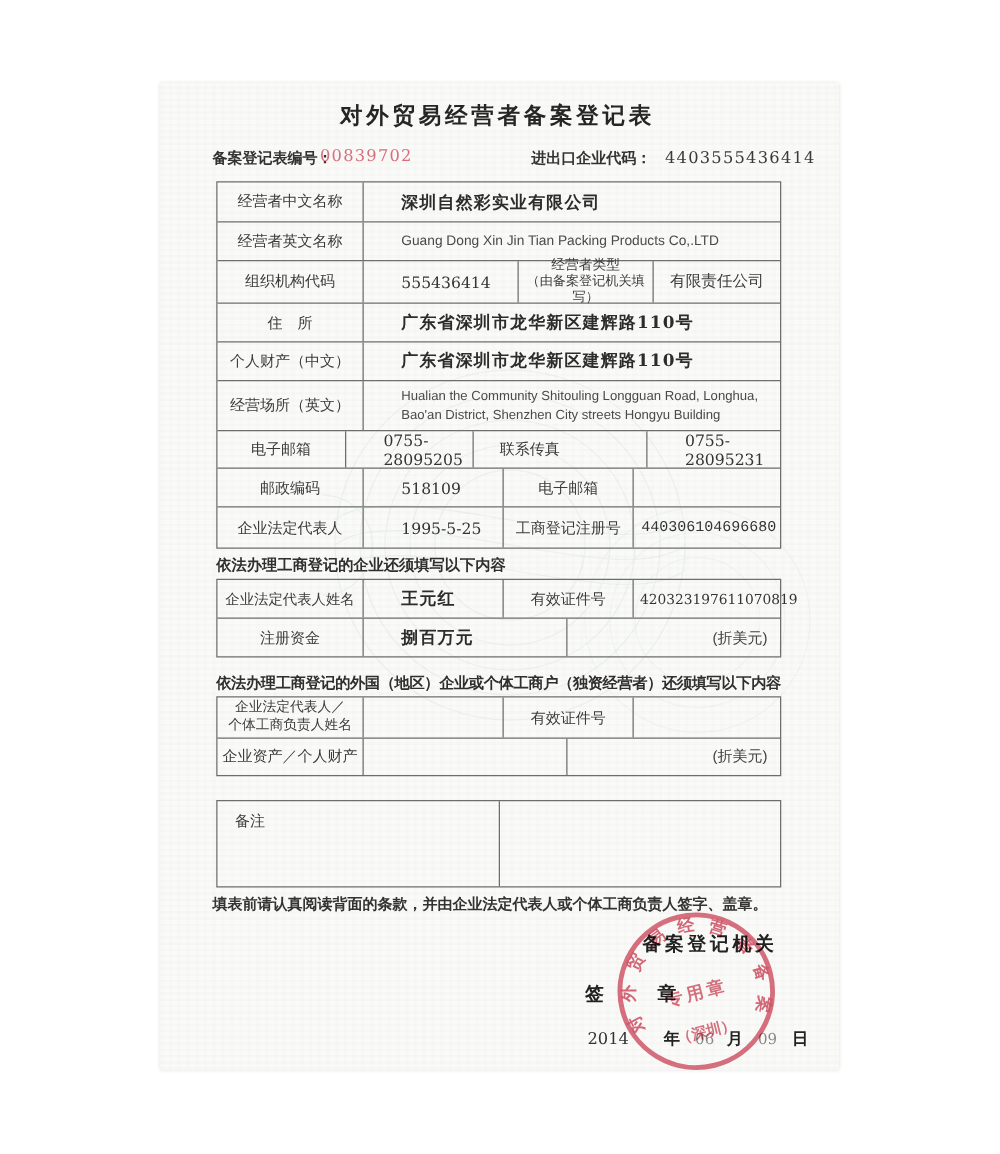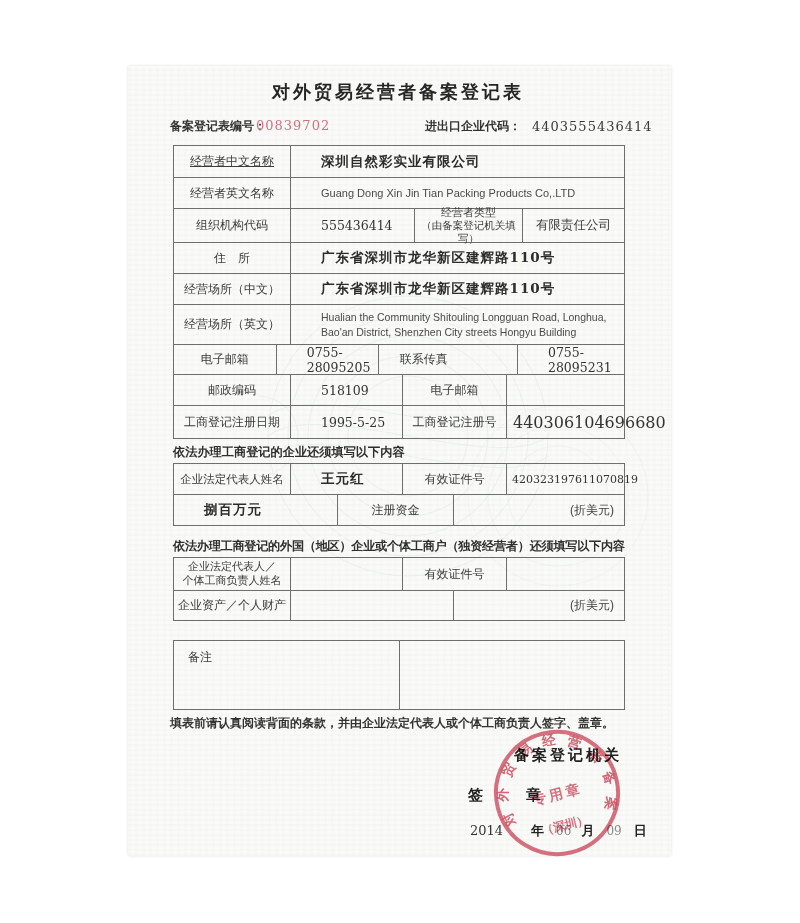--- a/index.html
+++ b/index.html
@@ -92,21 +92,21 @@
   <div class="serial-row">
     <span class="lbl-b pos" style="left:0;top:0;">备案登记表编号：</span>
     <span class="serial-val pos" style="left:86px;top:0;">00839702</span>
     <span class="lbl-b pos" style="left:255px;top:0;">进出口企业代码：</span>
     <span class="code-val pos" style="left:362px;top:1px;">4403555436414</span>
   </div>
 
   <div class="tbl" style="top:79px;">
 
     <div class="trow" style="height:31px;">
-      <div class="cell" style="width:116px;text-decoration:underline;">经营者中文名称</div>
+      <div class="cell" style="width:116px;">经营者中文名称</div>
       <div class="cell val cn-val" style="width:334px;">深圳自然彩实业有限公司</div>
     </div>
 
     <div class="trow" style="height:31px;">
       <div class="cell" style="width:116px;">经营者英文名称</div>
       <div class="cell val en-val" style="width:334px;">Guang Dong Xin Jin Tian Packing Products Co,.LTD</div>
     </div>
 
     <div class="trow" style="height:34px;">
       <div class="cell" style="width:116px;">组织机构代码</div>
@@ -117,21 +117,21 @@
       </div>
       <div class="cell serif" style="width:102px;font-size:12.5px;">有限责任公司</div>
     </div>
 
     <div class="trow" style="height:31px;">
       <div class="cell" style="width:116px;">住　所</div>
       <div class="cell val cn-val" style="width:334px;">广东省深圳市龙华新区建辉路110号</div>
     </div>
 
     <div class="trow" style="height:31px;">
-      <div class="cell" style="width:116px;">经营场所（中文）</div>
+      <div class="cell" style="width:116px;">个人财产（中文）</div>
       <div class="cell val cn-val" style="width:334px;">广东省深圳市龙华新区建辉路110号</div>
     </div>
 
     <div class="trow" style="height:40px;">
       <div class="cell" style="width:116px;">经营场所（英文）</div>
       <div class="cell val small-en" style="width:334px;">Hualian the Community Shitouling Longguan Road, Longhua, Bao'an District, Shenzhen City streets Hongyu Building</div>
     </div>
 
     <div class="trow" style="height:30px;">
       <div class="cell" style="width:116px;">电子邮箱</div>
@@ -141,39 +141,39 @@
     </div>
 
     <div class="trow" style="height:31px;">
       <div class="cell" style="width:116px;">邮政编码</div>
       <div class="cell val num" style="width:112px;">518109</div>
       <div class="cell" style="width:104px;">电子邮箱</div>
       <div class="cell val num" style="width:118px;"></div>
     </div>
 
     <div class="trow" style="height:33px;">
-      <div class="cell" style="width:116px;">工商登记注册日期</div>
+      <div class="cell" style="width:116px;">企业法定代表人</div>
       <div class="cell val num" style="width:112px;">1995-5-25</div>
       <div class="cell" style="width:104px;">工商登记注册号</div>
-      <div class="cell val num" style="width:118px;padding-left:6px;font-size:16px;">440306104696680</div>
+      <div class="cell val num" style="width:118px;padding-left:6px;font-size:12px;font-family:Liberation Mono, monospace;">440306104696680</div>
     </div>
   </div>
 
   <div class="heading" style="top:378px;">依法办理工商登记的企业还须填写以下内容</div>
 
   <div class="tbl" style="top:397px;">
     <div class="trow" style="height:30px;">
       <div class="cell" style="width:116px;font-size:11.5px;">企业法定代表人姓名</div>
       <div class="cell val cn-val" style="width:112px;">王元红</div>
       <div class="cell" style="width:104px;">有效证件号</div>
       <div class="cell val num" style="width:118px;padding-left:5px;font-size:11px;">420323197611070819</div>
     </div>
     <div class="trow" style="height:31px;">
+      <div class="cell" style="width:116px;">注册资金</div>
       <div class="cell val cn-val" style="width:163px;">捌百万元</div>
-      <div class="cell" style="width:116px;">注册资金</div>
       <div class="cell paren-usd" style="width:171px;">(折美元)</div>
     </div>
   </div>
 
   <div class="heading" style="top:472px;letter-spacing:-0.3px;">依法办理工商登记的外国（地区）企业或个体工商户（独资经营者）还须填写以下内容</div>
 
   <div class="tbl" style="top:491px;">
     <div class="trow" style="height:32px;">
       <div class="cell two-line" style="width:116px;flex-direction:column;font-size:11px;">
         <span>企业法定代表人／</span>

